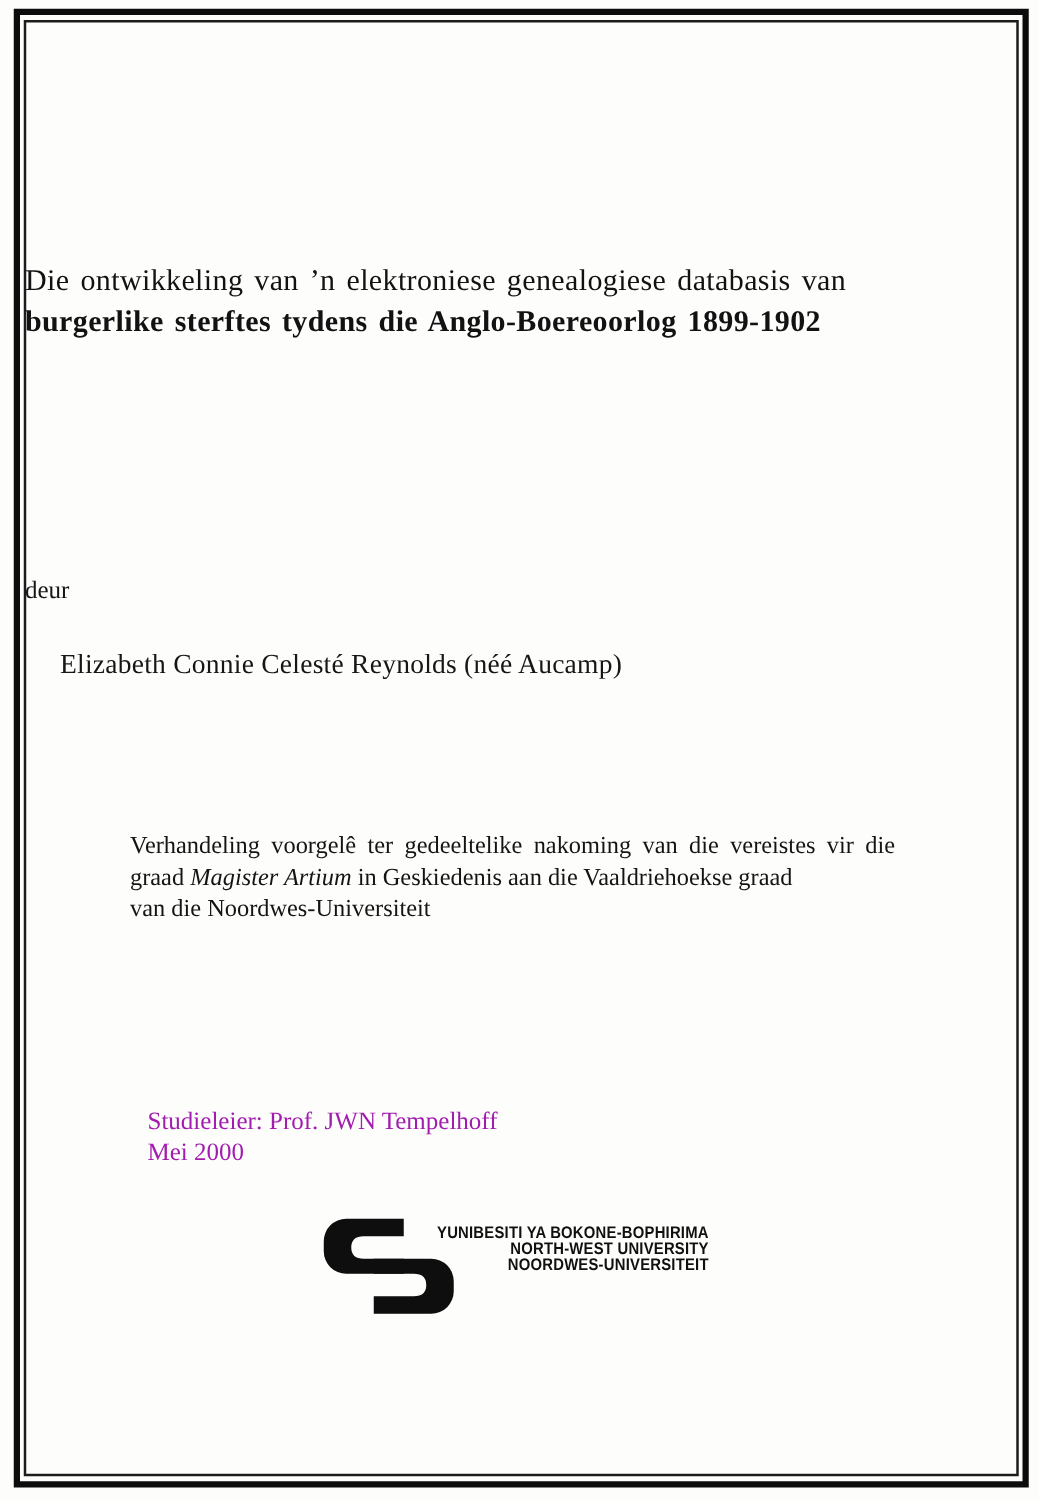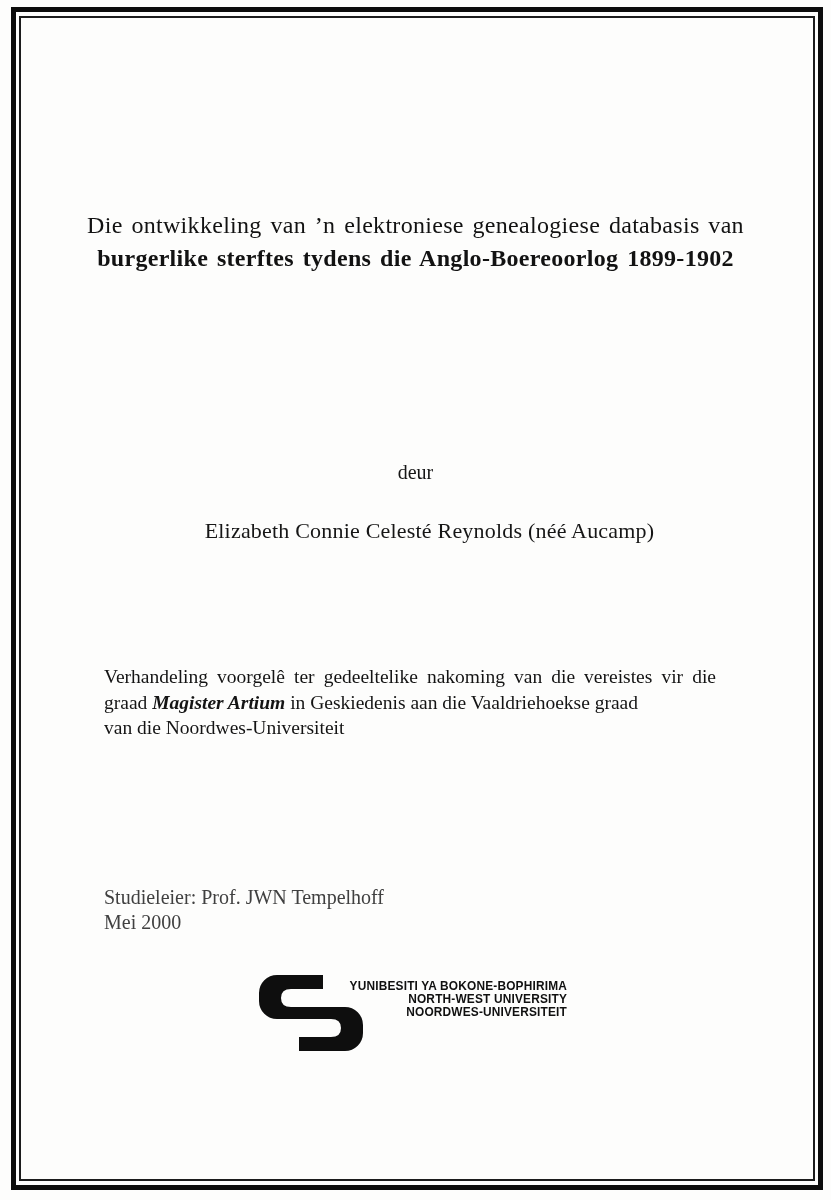--- a/index.html
+++ b/index.html
@@ -18,43 +18,43 @@
     position: absolute; left: 11px; top: 7px; right: 8px; bottom: 10px;
     border: 5px solid #0c0c0c;
   }
   .frame-inner {
     position: absolute; left: 19px; top: 16px; right: 16px; bottom: 19px;
     border: 2px solid #1c1c1c;
   }
 
   .centered-line {
     position: absolute; left: 20px; right: 20px;
-    text-align: center; white-space: nowrap;
+    text-align: left; white-space: nowrap;
   }
   .title-line {
     font-size: 24px; letter-spacing: 0.3px; word-spacing: 2.5px; color: #121212;
   }
   .title-1 { top: 212px; }
   .title-2 { top: 245px; font-weight: bold; }
 
   .byline { top: 461px; font-size: 20px; }
   .author { top: 518px; font-size: 22px; letter-spacing: 0.2px; padding-left: 28px; }
 
   .statement {
     position: absolute; left: 104px; top: 664px; width: 612px;
     font-size: 19.5px; line-height: 25.5px; color: #141414;
   }
   .statement .just {
     text-align: justify; text-align-last: justify; white-space: normal;
   }
-  .statement .it { font-style: italic; font-weight: bold; }
+  .statement .it { font-style: italic; }
 
   .supervisor-block {
-    position: absolute; left: 104px; top: 885px;
-    font-size: 20px; line-height: 24.5px; color: #404040;
+    position: absolute; left: 118px; top: 885px;
+    font-size: 20px; line-height: 24.5px; color: #a21caf;
   }
 
   .logo-mark {
     position: absolute; left: 257px; top: 973px; width: 108px; height: 80px;
   }
   .logo-text {
     position: absolute; left: 250px; top: 979px; width: 317px;
     text-align: right;
     font-family: "Liberation Sans", sans-serif;
     font-weight: bold; font-size: 13.5px; line-height: 13.2px;

